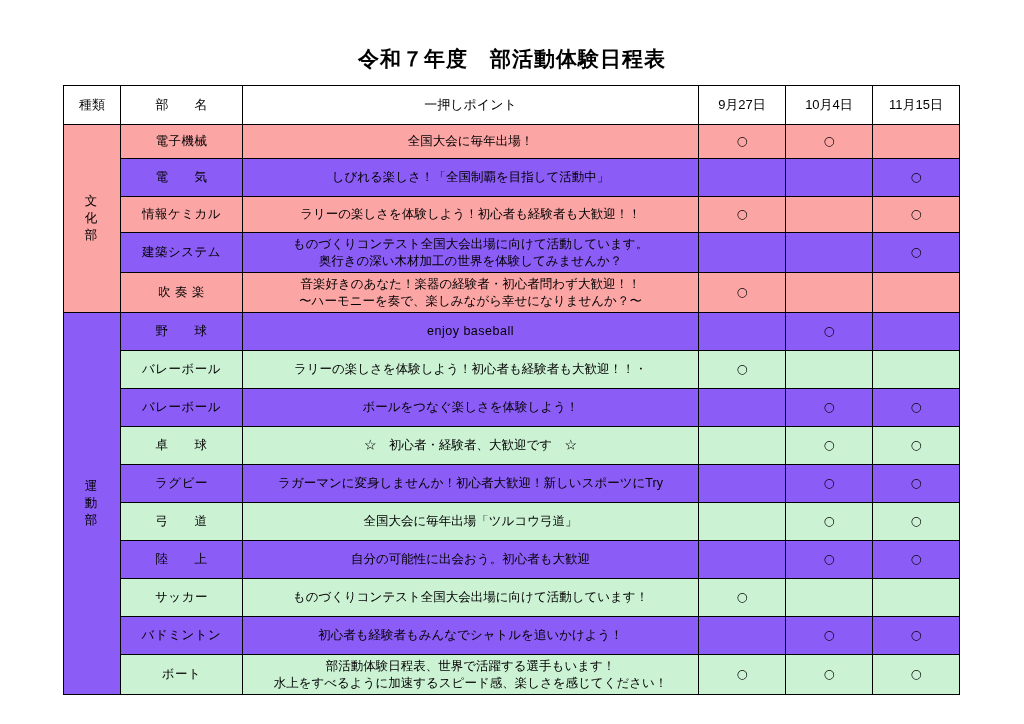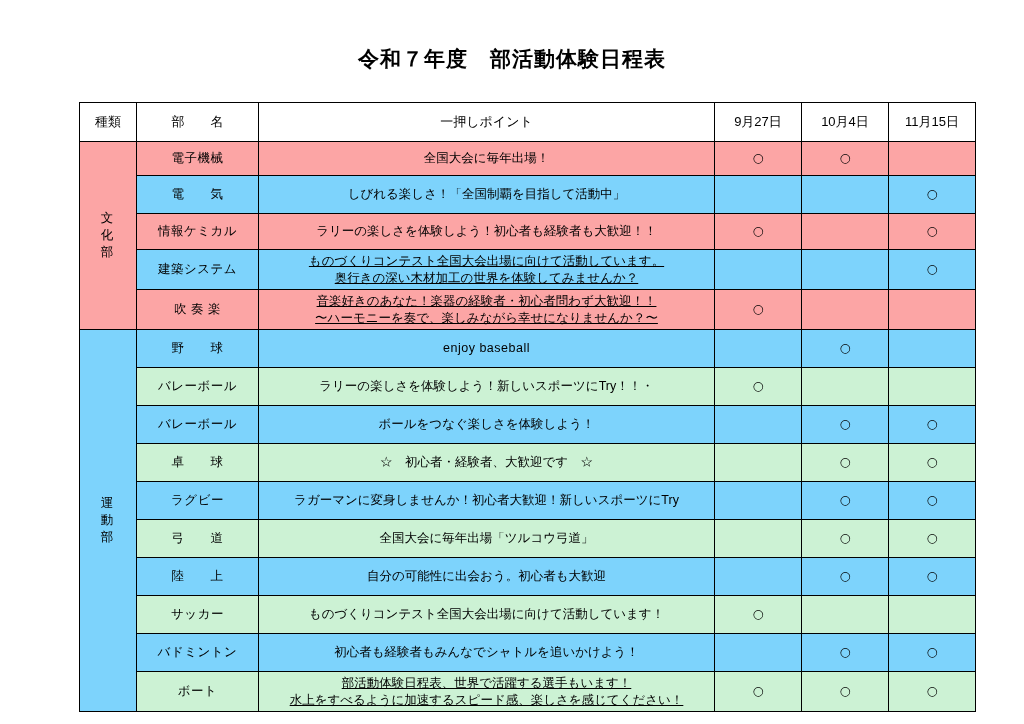--- a/index.html
+++ b/index.html
@@ -29,25 +29,24 @@
     width: 1024px;
     text-align: center;
     font-size: 21px;
     font-weight: bold;
     letter-spacing: 1px;
     font-family: "Liberation Sans", sans-serif;
   }
   table.sched {
     position: absolute;
     left: 63px;
-    top: 102px;
+    top: 85px;
     border-collapse: collapse;
     table-layout: fixed;
     width: 897px;
-    margin-left: 16px;
   }
   table.sched td {
     border: 1px solid #000000;
     font-size: 12.5px;
     padding: 0;
     vertical-align: middle;
     text-align: center;
     line-height: 1.35;
   }
   
@@ -64,40 +63,39 @@
   
   .kind-cell {
     font-size: 13.5px;
     letter-spacing: 2px;
     line-height: 1.9;
   }
   .kind-bunka { background: #fdf6cf; }
   .kind-undo  { background: #ccf2d4; }
 
   .row-yellow td { background: #fca5a5; }
-  .row-white  td { background: #7dd3fc; }
+  .row-white  td { background: #8b5cf6; }
   .row-green  td { background: #ccf2d4; }
 
   .club-cell {
     text-align: left;
     padding-left: 10px;
     font-size: 12.5px;
     letter-spacing: 0.5px;
   }
   .point-cell {
     font-size: 12.5px;
     padding: 2px 4px;
   }
   .mark-cell {
     font-size: 15px;
     font-family: "DejaVu Sans", sans-serif;
   }
   .two-line {
     line-height: 1.5;
-    text-decoration: underline;
   }
   .baseball-en {
     font-size: 14px;
     letter-spacing: 0.5px;
   }
 </style>
 </head>
 <body>
 
 <div class="page">
@@ -177,21 +175,21 @@
           <div>部</div>
         </td>
         <td class="club-cell" style="height:37px">野　　球</td>
         <td class="point-cell baseball-en">enjoy baseball</td>
         <td class="mark-cell"></td>
         <td class="mark-cell">○</td>
         <td class="mark-cell"></td>
       </tr>
       <tr class="row-green">
         <td class="club-cell" style="height:37px">バレーボール</td>
-        <td class="point-cell">ラリーの楽しさを体験しよう！新しいスポーツにTry！！・</td>
+        <td class="point-cell">ラリーの楽しさを体験しよう！初心者も経験者も大歓迎！！・</td>
         <td class="mark-cell">○</td>
         <td class="mark-cell"></td>
         <td class="mark-cell"></td>
       </tr>
       <tr class="row-white">
         <td class="club-cell" style="height:37px">バレーボール</td>
         <td class="point-cell">ボールをつなぐ楽しさを体験しよう！</td>
         <td class="mark-cell"></td>
         <td class="mark-cell">○</td>
         <td class="mark-cell">○</td>

